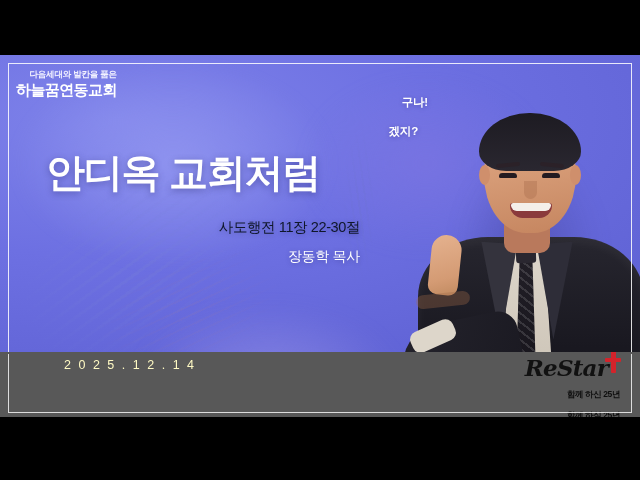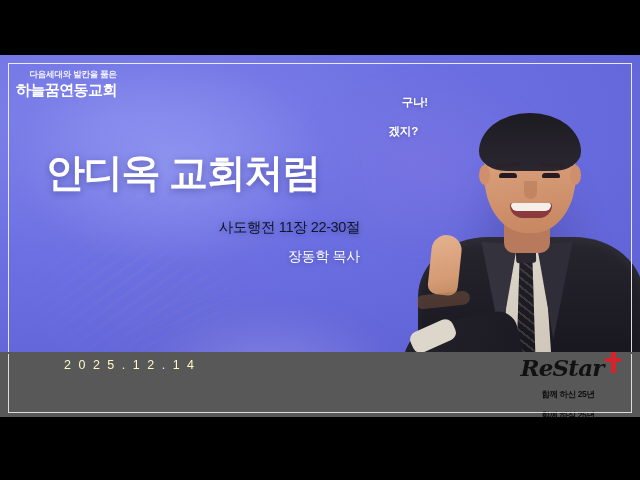--- a/index.html
+++ b/index.html
@@ -496,21 +496,21 @@
     line-height: 1.12;
     text-shadow: 0 1px 3px rgba(0,0,0,0.35);
   }
 
   
   .restart-logo {
     position: absolute;
     right: 20px;
     top: 4px;
     width: 104px;
-    text-align: center;
+    text-align: right;
   }
   .restart-word {
     position: relative;
     font-family: "DejaVu Serif", serif;
     font-size: 23px;
     font-style: italic;
     font-weight: 700;
     color: #111111;
     letter-spacing: -0.8px;
     line-height: 1.0;

